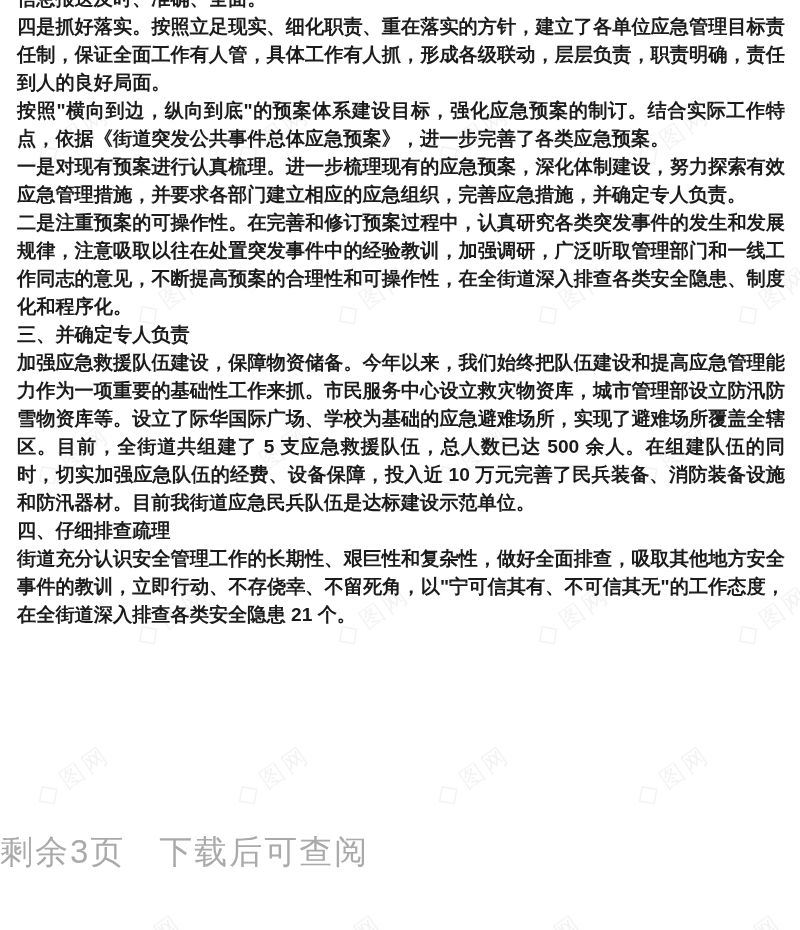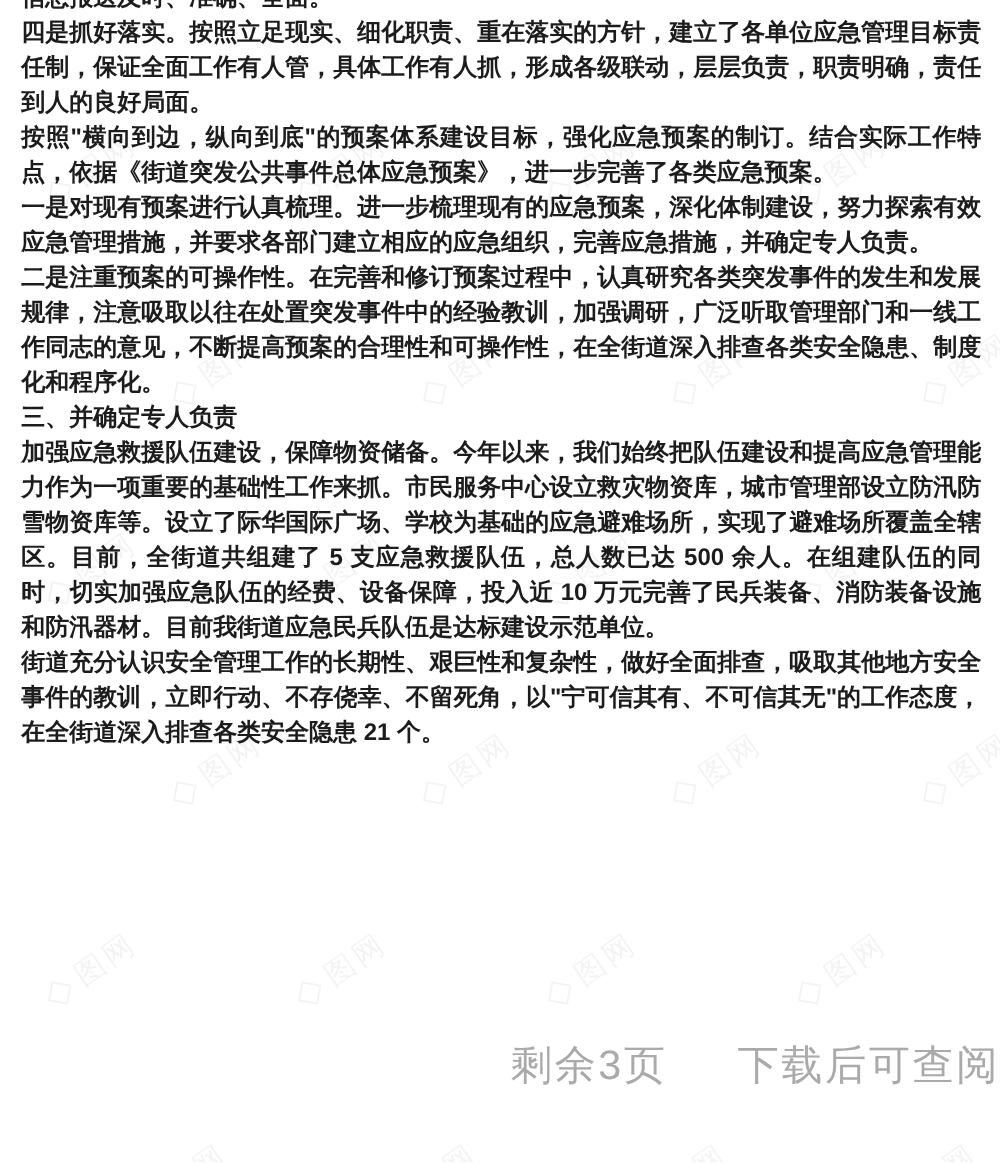--- a/index.html
+++ b/index.html
@@ -44,23 +44,23 @@
     line-height: 28px;
     text-align: justify;
   }
   .doc p { margin: 0; padding: 0; word-break: break-all; font-weight: bold; }
   
   .preview-footer {
     position: absolute;
     left: 0; right: 0; top: 830px;
     z-index: 1;
     display: flex;
-    justify-content: flex-end;
+    justify-content: flex-start;
     align-items: baseline;
-    gap: 56px;
+    gap: 34px;
     font-size: 33px;
     letter-spacing: 2px;
     color: #aaaaaa;
   }
 </style>
 </head>
 <body>
 
 <div class="page">
 
@@ -183,20 +183,21 @@
 
   <div class="doc">
     <p>信息报送及时、准确、全面。</p>
     <div>
         <p>四是抓好落实。按照立足现实、细化职责、重在落实的方针，建立了各单位应急管理目标责任制，保证全面工作有人管，具体工作有人抓，形成各级联动，层层负责，职责明确，责任到人的良好局面。</p>
         <p>按照"横向到边，纵向到底"的预案体系建设目标，强化应急预案的制订。结合实际工作特点，依据《街道突发公共事件总体应急预案》，进一步完善了各类应急预案。</p>
         <p>一是对现有预案进行认真梳理。进一步梳理现有的应急预案，深化体制建设，努力探索有效应急管理措施，并要求各部门建立相应的应急组织，完善应急措施，并确定专人负责。</p>
         <p>二是注重预案的可操作性。在完善和修订预案过程中，认真研究各类突发事件的发生和发展规律，注意吸取以往在处置突发事件中的经验教训，加强调研，广泛听取管理部门和一线工作同志的意见，不断提高预案的合理性和可操作性，在全街道深入排查各类安全隐患、制度化和程序化。</p>
         <p>三、并确定专人负责</p>
         <p>加强应急救援队伍建设，保障物资储备。今年以来，我们始终把队伍建设和提高应急管理能力作为一项重要的基础性工作来抓。市民服务中心设立救灾物资库，城市管理部设立防汛防雪物资库等。设立了际华国际广场、学校为基础的应急避难场所，实现了避难场所覆盖全辖区。目前，全街道共组建了 5 支应急救援队伍，总人数已达 500 余人。在组建队伍的同时，切实加强应急队伍的经费、设备保障，投入近 10 万元完善了民兵装备、消防装备设施和防汛器材。目前我街道应急民兵队伍是达标建设示范单位。</p>
+        <p>四、仔细排查疏理</p>
         <p>街道充分认识安全管理工作的长期性、艰巨性和复杂性，做好全面排查，吸取其他地方安全事件的教训，立即行动、不存侥幸、不留死角，以"宁可信其有、不可信其无"的工作态度，在全街道深入排查各类安全隐患 21 个。</p>
       </div>
   </div>
 
   <div class="preview-footer">
     <span>剩余3页</span>
     <span>下载后可查阅</span>
   </div>
 
 </div>

